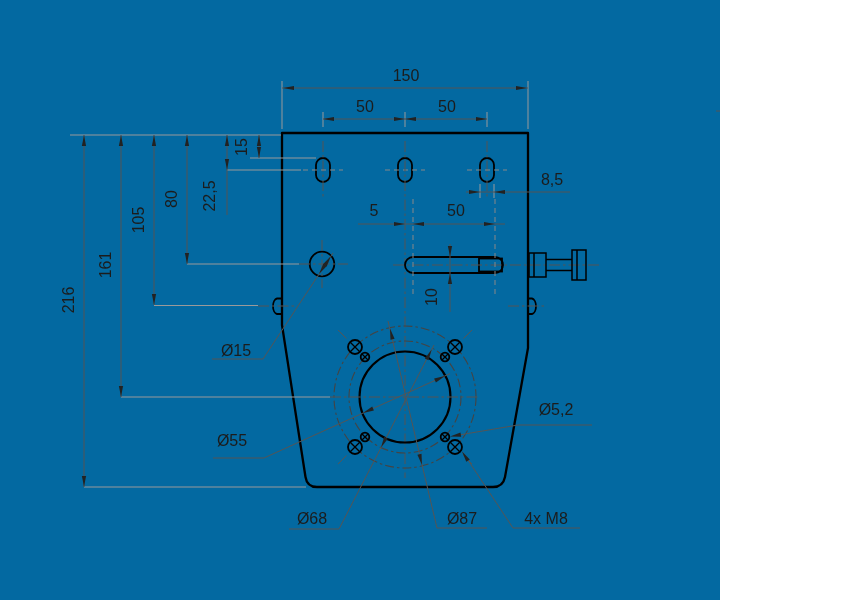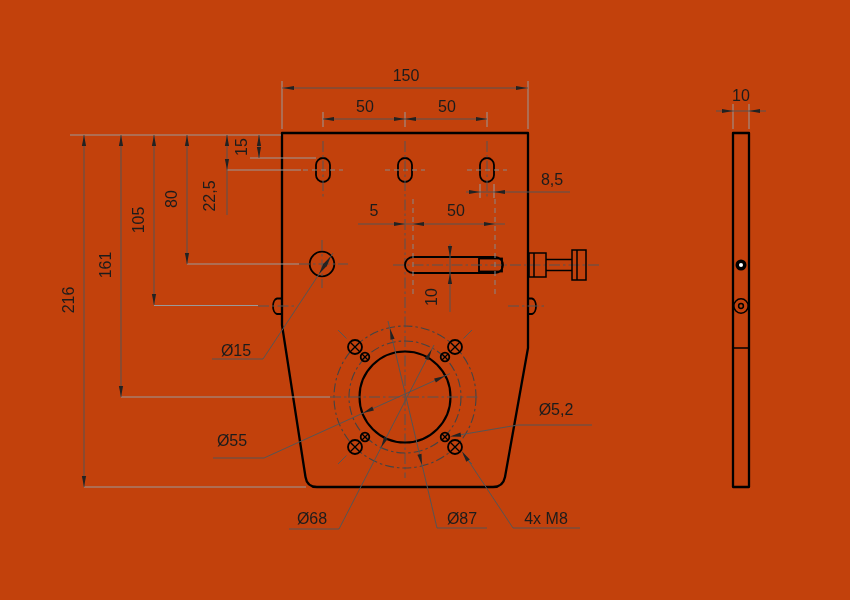--- a/index.html
+++ b/index.html
@@ -1,16 +1,16 @@
 <!DOCTYPE html>
 <html><head>
 <meta charset="utf-8">
 <style>
   html,body{margin:0;padding:0;background:#ffffff;}
-  .stage{width:850px;height:600px;position:relative;background:#c2410c;overflow:hidden;}
+  .stage{width:720px;height:600px;position:relative;background:#0369a1;overflow:hidden;}
   svg{display:block;}
   text{font-family:"Liberation Sans", sans-serif;fill:#1c1c1c;}
   .dimtxt{font-size:16px;}
   .outline{stroke:#000;stroke-width:2.3;fill:none;stroke-linejoin:round;stroke-linecap:round;}
   .feature{stroke:#000;stroke-width:1.8;fill:none;}
   .medium{stroke:#000;stroke-width:1.5;fill:none;}
   .dim{stroke:#555;stroke-width:1;fill:none;}
   .ext{stroke:#9a9a9a;stroke-width:1;fill:none;}
   .cl{stroke:#555;stroke-width:1;fill:none;stroke-dasharray:11 3 2.5 3;}
   .dash{stroke:#888;stroke-width:1;fill:none;stroke-dasharray:5 4;}

